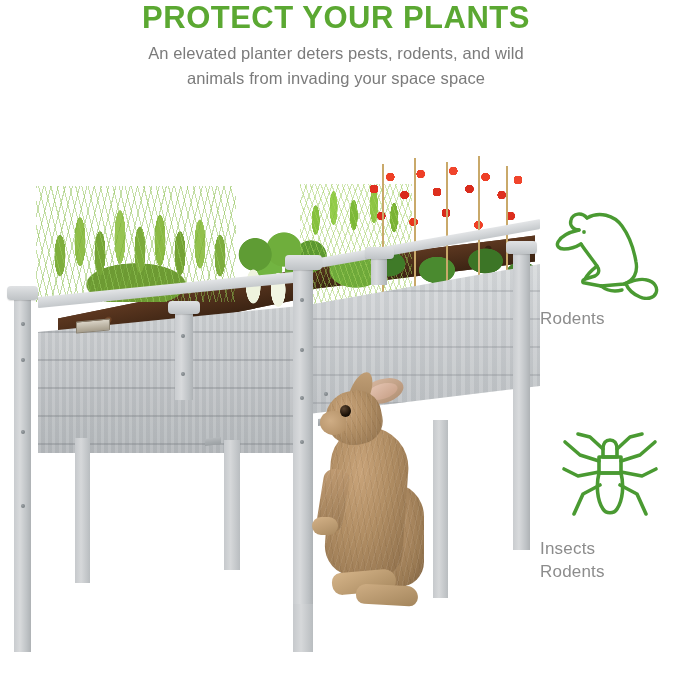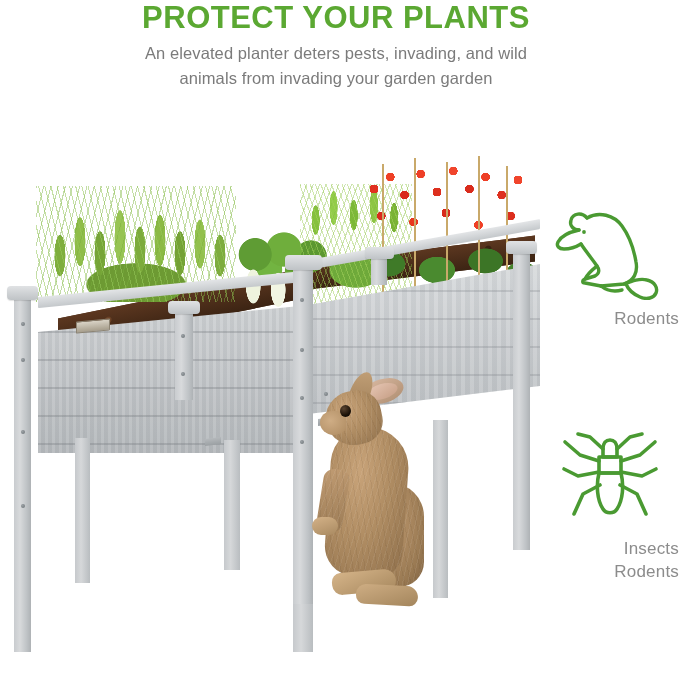--- a/index.html
+++ b/index.html
@@ -262,38 +262,38 @@
   .rb-fur {
     position:absolute; inset:0; pointer-events:none;
     background:
       repeating-linear-gradient(102deg, rgba(255,255,255,.07) 0 1px, transparent 1px 5px),
       repeating-linear-gradient(78deg, rgba(70,50,30,.08) 0 1px, transparent 1px 6px);
     border-radius:inherit;
   }
 
   
   .icon-col { position:absolute; left:540px; top:100px; width:139px; height:595px; }
-  .icon-block { position:absolute; left:0; width:139px; text-align:right; }
+  .icon-block { position:absolute; left:0; width:139px; text-align:left; }
   #block-rodents { top:108px; }
   #block-insects { top:330px; }
   .icon-art { display:block; margin:0 auto; }
   .icon-label {
     font-size:17px; color:#8c8c8c; font-weight:300; line-height:23px;
     letter-spacing:.2px; margin-top:7px;
     font-family:"Liberation Sans", sans-serif;
   }
 </style>
 </head>
 <body>
 
 <div class="header">
   <div class="headline">PROTECT YOUR PLANTS</div>
   <div class="subline">
-    <div>An elevated planter deters pests, invading, and wild</div>
-    <div>animals from invading your garden garden</div>
+    <div>An elevated planter deters pests, rodents, and wild</div>
+    <div>animals from invading your space space</div>
   </div>
 </div>
 
 <div class="scene">
 
   <div class="planter">
 
     <div class="soil" id="soil-left"></div>
     <div class="soil" id="soil-right"></div>
 

